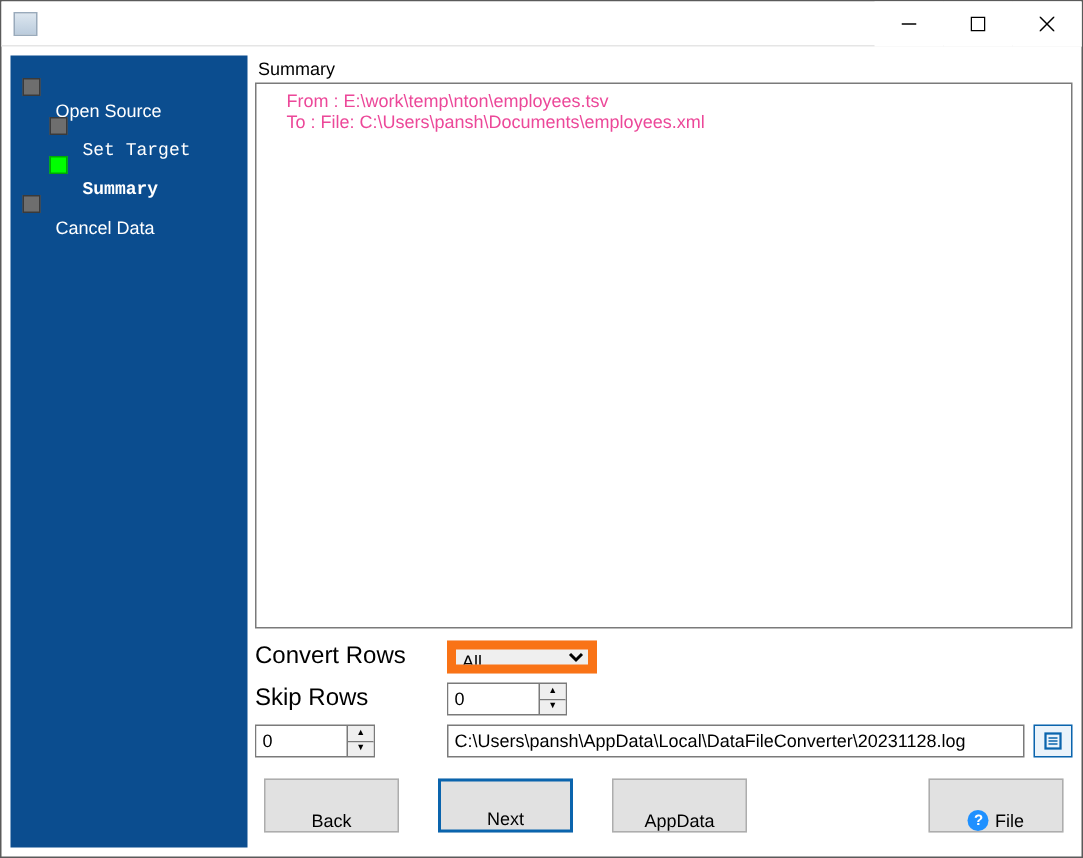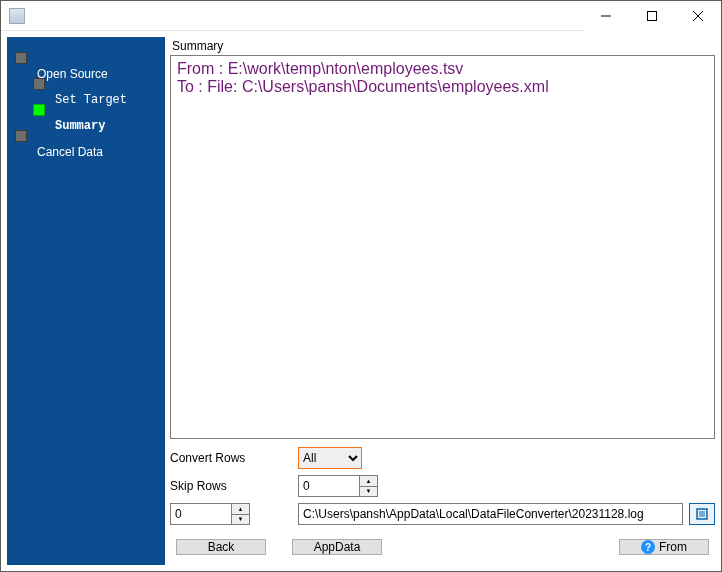--- a/index.html
+++ b/index.html
@@ -99,41 +99,41 @@
   }
   .section-label {
     font-size: 12px;
     color: #000;
     padding: 2px 0 2px 2px;
   }
   .summary-box {
     flex: 1;
     border: 1px solid #7a7a7a;
     background: #fff;
-    padding: 4px 6px;
-    font-size: 16px;
-    color: #701a75;
+    padding: 4px 20px;
+    font-size: 12px;
+    color: #ec4899;
     overflow: auto;
     min-height: 100px;
     white-space: pre-line;
   }
   .opts {
     padding: 8px 0 0 0;
     display: grid;
     grid-template-columns: 120px 1fr;
     row-gap: 6px;
     column-gap: 8px;
     align-items: center;
   }
-  .opt-label { font-size: 12px; }
+  .opt-label { font-size: 16px; }
   select.small {
-    width: 64px;
+    width: 100px;
     height: 22px;
     font-size: 12px;
-    border: 1px solid #f97316;
+    border: 6px solid #f97316;
     background: #efefef;
   }
   .spinwrap {
     display: inline-flex;
     border: 1px solid #7a7a7a;
     height: 22px;
     width: 80px;
     background: #fff;
   }
   .spinwrap input {
@@ -183,21 +183,21 @@
   }
   .browse-btn svg { display: block; }
   .footer {
     display: flex;
     gap: 26px;
     padding: 14px 6px 10px 6px;
     align-items: center;
   }
   .btn {
     width: 90px;
-    height: 16px;
+    height: 36px;
     background: #e1e1e1;
     border: 1px solid #adadad;
     font-size: 12px;
     display: flex;
     align-items: flex-end;
     justify-content: center;
     gap: 4px;
   }
   .btn.primary {
     border: 2px solid #0a64ad;
@@ -317,24 +317,27 @@
               <line x1="4" y1="9" x2="10" y2="9" stroke="#0a64ad" stroke-width="1"></line>
             </svg>
           </div>
         </div>
       </div>
 
       <div class="footer">
         <div class="btn">
             <span>Back</span>
           </div>
+        <div class="btn primary">
+            <span>Next</span>
+          </div>
         <div class="btn">
             <span>AppData</span>
           </div>
         <div class="spacer"></div>
         <div class="btn">
           <span class="help-ico">?</span>
-          <span>From</span>
+          <span>File</span>
         </div>
       </div>
     </div>
   </div>
 </div>
 
 </body></html>

